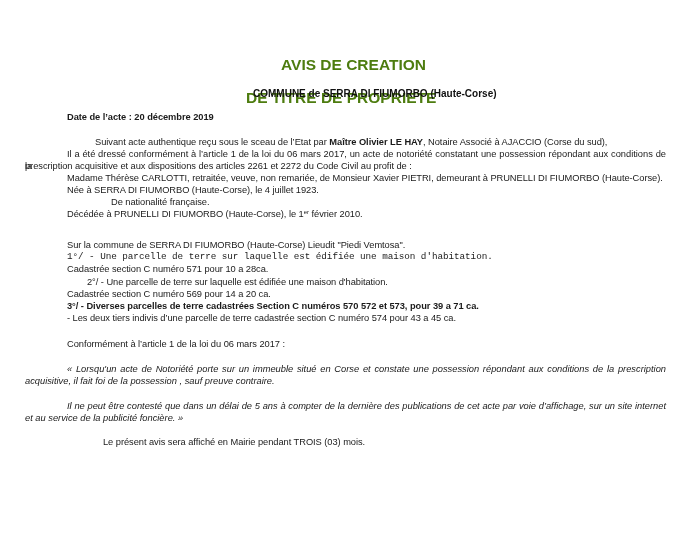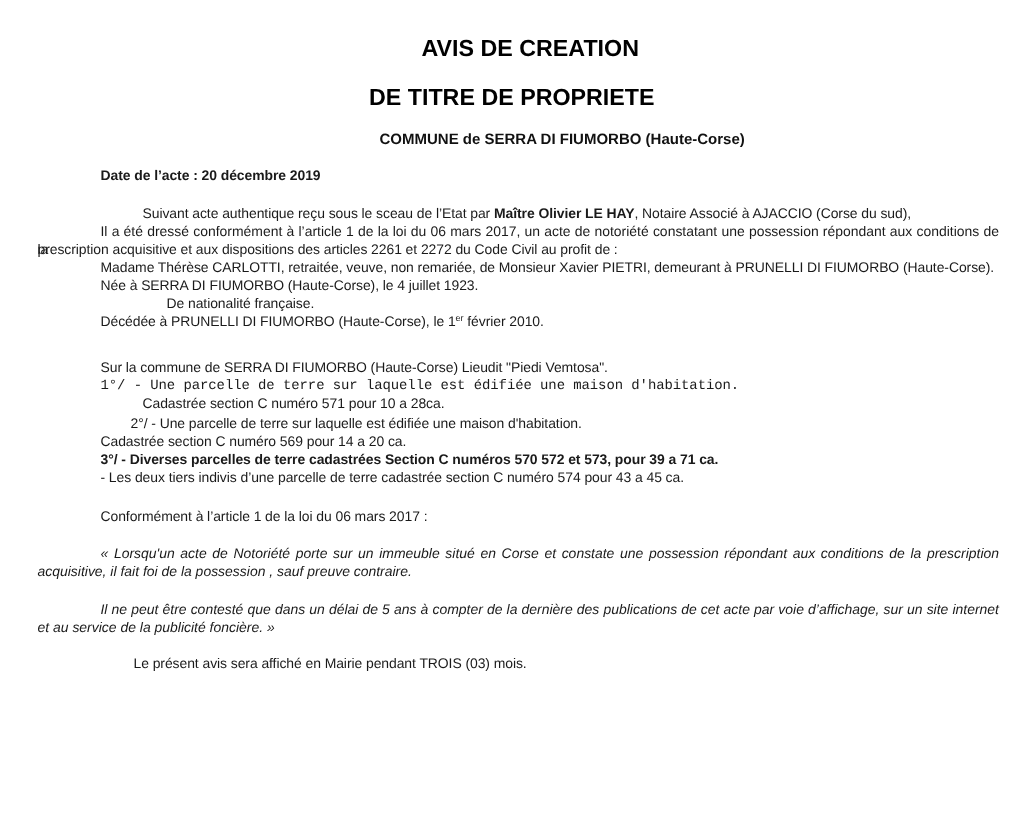--- a/index.html
+++ b/index.html
@@ -3,21 +3,21 @@
 <meta charset="utf-8">
 <style>
   html, body { margin: 0; padding: 0; background: #ffffff; }
   body {
     width: 689px; height: 551px; position: relative; overflow: hidden;
     font-family: "Liberation Sans", "DejaVu Sans", sans-serif;
     color: #1a1a1a;
   }
   .abs { position: absolute; white-space: nowrap; }
   .title {
-    font-weight: bold; font-size: 15.5px; color: #000000;
+    font-weight: bold; font-size: 15.5px; color: #4d7c0f; margin-top: 32px;
   }
   .subtitle { font-weight: bold; font-size: 10px; color: #111; }
   .t { font-size: 9.3px; line-height: 12px; letter-spacing: -0.05px; }
   .b { font-weight: bold; }
   .i { font-style: italic; }
   .just {
     position: absolute; left: 25px; width: 641px;
     text-align: justify; text-align-last: left;
     font-size: 9.3px; line-height: 12px; white-space: normal;
   }
@@ -43,27 +43,27 @@
 
 <div class="abs t" style="left:67px; top:172px;">Madame Thérèse CARLOTTI, retraitée, veuve, non remariée, de Monsieur Xavier PIETRI, demeurant à PRUNELLI DI FIUMORBO (Haute-Corse).</div>
 <div class="abs t" style="left:67px; top:184px;">Née à SERRA DI FIUMORBO (Haute-Corse), le 4 juillet 1923.</div>
 <div class="abs t" style="left:67px; top:196px;padding-left:44px;">De nationalité française.</div>
 <div class="abs t" style="left:67px; top:208px;">
   <span>Décédée à PRUNELLI DI FIUMORBO (Haute-Corse), le 1</span><sup>er</sup><span> février 2010.</span>
 </div>
 
 <div class="abs t" style="left:67px; top:239px;">Sur la commune de SERRA DI FIUMORBO (Haute-Corse) Lieudit "Piedi Vemtosa".</div>
 <div class="abs t" style="left:67px; top:251px;font-family:Liberation Mono, monospace;">1°/ - Une parcelle de terre sur laquelle est édifiée une maison d'habitation.</div>
-<div class="abs t" style="left:67px; top:263px;margin-left:28px;">Cadastrée section C numéro 571 pour 10 a 28ca.</div>
+<div class="abs t" style="left:67px; top:263px;">Cadastrée section C numéro 571 pour 10 a 28ca.</div>
 <div class="abs t" style="left:67px; top:276px;margin-left:20px;">2°/ - Une parcelle de terre sur laquelle est édifiée une maison d'habitation.</div>
 <div class="abs t" style="left:67px; top:288px;">Cadastrée section C numéro 569 pour 14 a 20 ca.</div>
 <div class="abs t" style="left:67px; top:300px;font-weight:bold;">3°/ - Diverses parcelles de terre cadastrées Section C numéros 570 572 et 573, pour 39 a 71 ca.</div>
 <div class="abs t" style="left:67px; top:312px;">- Les deux tiers indivis d’une parcelle de terre cadastrée section C numéro 574 pour 43 a 45 ca.</div>
 
 <div class="abs t" style="left:67px; top:338px;">Conformément à l’article 1 de la loi du 06 mars 2017 :</div>
 <div class="just i" style="top:363px;">
   <span class="ind"></span><span>« Lorsqu'un acte de Notoriété porte sur un immeuble situé en Corse et constate une possession répondant aux conditions de la prescription acquisitive, il fait foi de la possession , sauf preuve contraire.</span>
 </div>
 <div class="just i" style="top:400px;">
   <span class="ind"></span><span>Il ne peut être contesté que dans un délai de 5 ans à compter de la dernière des publications de cet acte par voie d’affichage, sur un site internet et au service de la publicité foncière. »</span>
 </div>
 
-<div class="abs t" style="left:53px; top:436px;padding-left:36px;">Le présent avis sera affiché en Mairie pendant TROIS (03) mois.</div>
+<div class="abs t" style="left:67px; top:436px;padding-left:36px;">Le présent avis sera affiché en Mairie pendant TROIS (03) mois.</div>
 
 </body></html>

